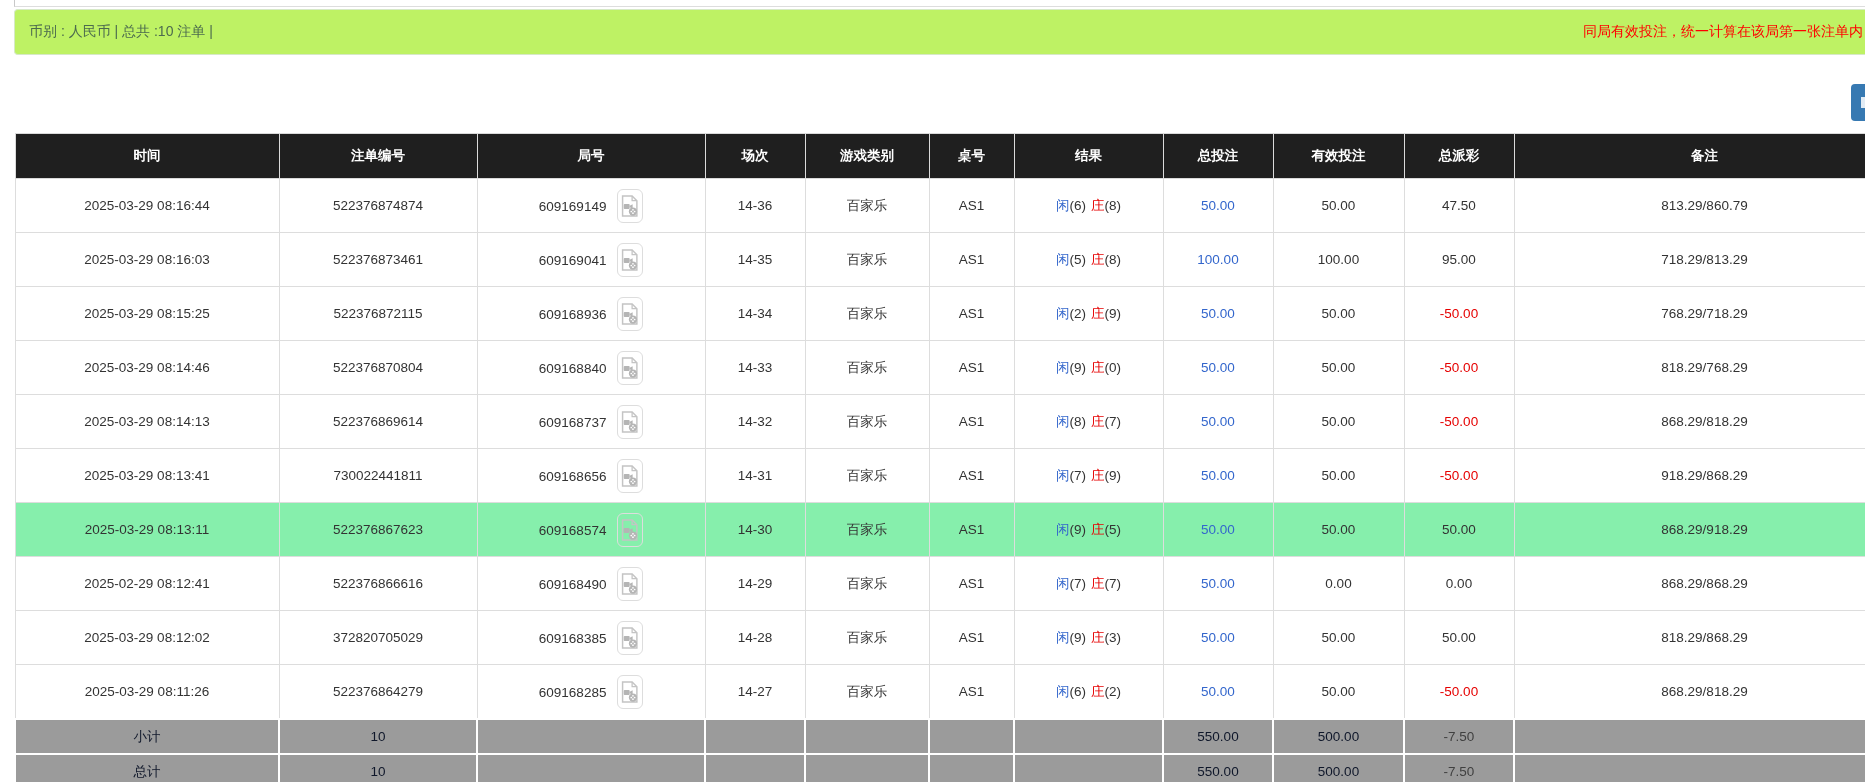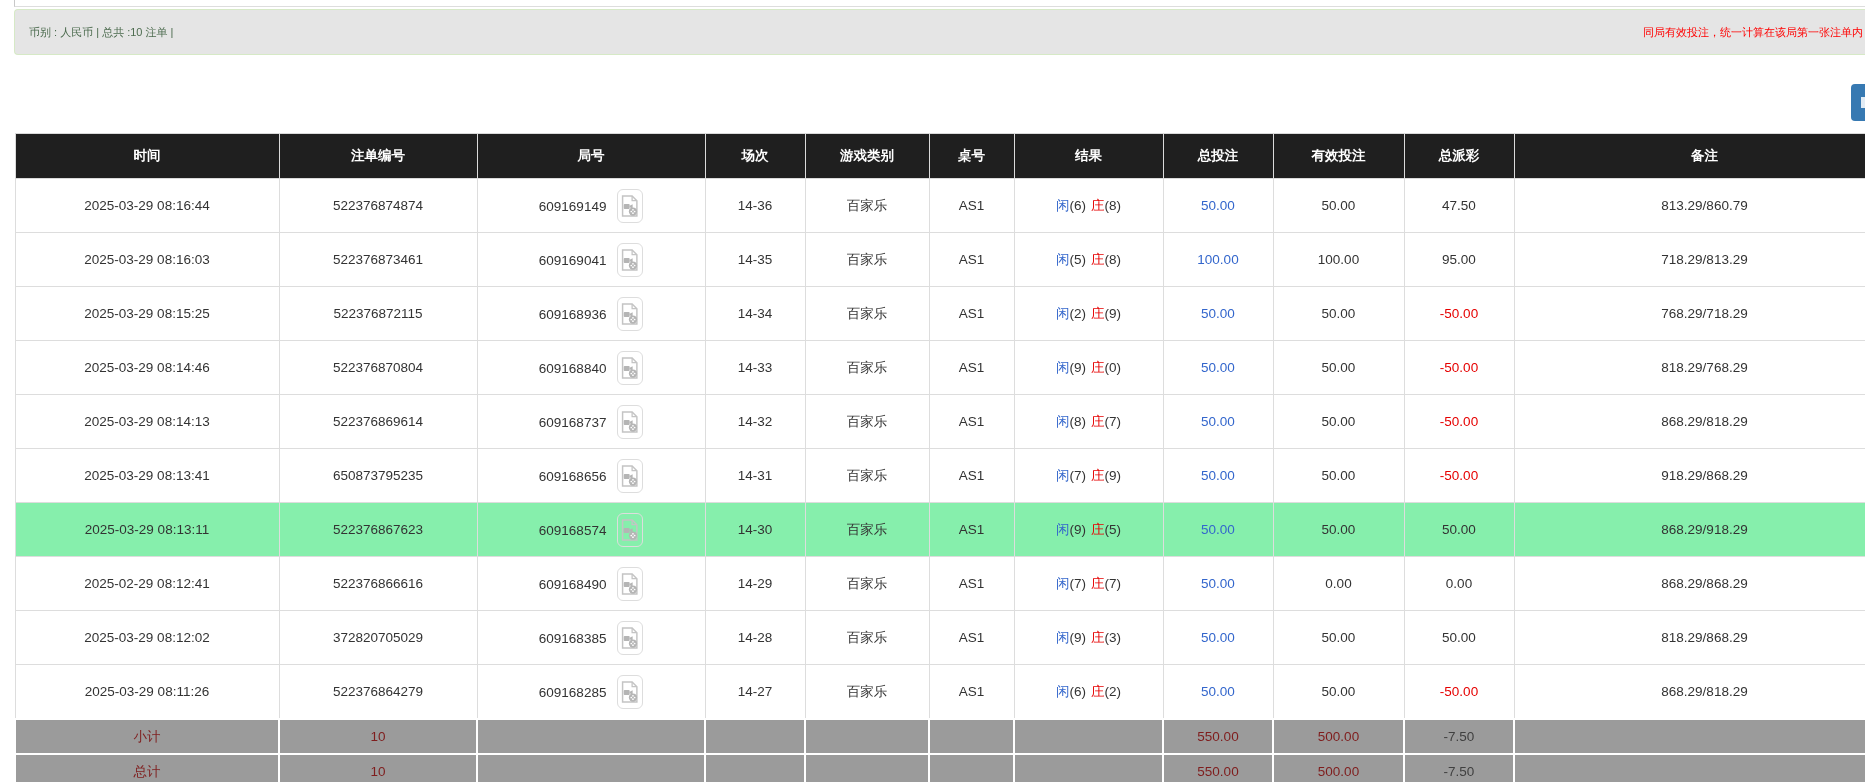--- a/index.html
+++ b/index.html
@@ -10,26 +10,26 @@
     color:#333;
   }
   
   .top-fragment{
     position:absolute;left:14px;top:0;width:1851px;height:6px;
     border-left:1px solid #c8c8c8;border-bottom:1px solid #ddd;
   }
   
   .banner{
     position:absolute;left:14px;top:9px;width:1851px;height:46px;
-    background:#e5e5e5;border:1px solid #d6e9c6;border-right:none;
+    background:#bef264;border:1px solid #d6e9c6;border-right:none;
     border-radius:4px 0 0 4px;
     box-sizing:border-box;
     display:flex;align-items:center;justify-content:space-between;
     padding:0 2px 0 14px;
-    font-size:11px;
+    font-size:14px;
   }
   .banner .left{color:#4c6b4e;}
   .banner .right{color:#f00;}
   
   .export-btn{
     position:absolute;right:0;top:84px;width:14px;height:37px;
     background:#3779b2;border-radius:4px 0 0 4px;border:none;padding:0;cursor:pointer;
   }
   .export-btn .glyph{
     position:absolute;right:0;top:13px;width:4px;height:11px;
@@ -60,21 +60,21 @@
   .player{color:#3366cc;}
   
   .vid-btn{
     display:inline-block;vertical-align:middle;margin-left:7px;
     width:26px;height:34px;border:1px solid #ddd;border-radius:6px;
     background:transparent;padding:3px 0 0 0;cursor:pointer;
   }
   .round-num{vertical-align:middle;}
   
   tr.totals td{
-    background:#9b9b9b;color:#7f1d1d;height:33px;
+    background:#9b9b9b;color:#0f172a;height:33px;
     border:2px solid #fff;
   }
   tr.totals td.neg{color:#404040;}
 </style>
 </head>
 <body>
 
 <div class="top-fragment"></div>
 
 <div class="banner">
@@ -267,21 +267,21 @@
       <span class="player">闲</span><span>(8)</span><span class="banker">庄</span><span>(7)</span>
     </td>
     <td class="blue">50.00</td>
     <td>50.00</td>
     <td class="neg">-50.00</td>
     <td>868.29/818.29</td>
   </tr>
 
   <tr>
     <td>2025-03-29 08:13:41</td>
-    <td>650873795235</td>
+    <td>730022441811</td>
     <td>
       <span class="round-num">609168656</span>
       <button class="vid-btn">
         <svg width="18" height="24" viewBox="0 0 17 22">
           <path d="M1.5 1.5 h9 l4.5 4.5 v14.5 h-13.5 z" fill="none" stroke="#c4c4c4" stroke-width="1.4"></path>
           <path d="M10.5 1.5 v4.5 h4.5" fill="none" stroke="#c4c4c4" stroke-width="1.2"></path>
           <rect x="2.6" y="9.2" width="5.6" height="4.6" rx="0.8" fill="#b5b5b5"></rect>
           <path d="M8.2 10.8 L11 9.4 V13.6 L8.2 12.2 Z" fill="#b5b5b5"></path>
           <circle cx="11.3" cy="16.2" r="3.9" fill="#b5b5b5"></circle>
           <circle cx="11.3" cy="14.6" r="0.8" fill="#fff"></circle>

